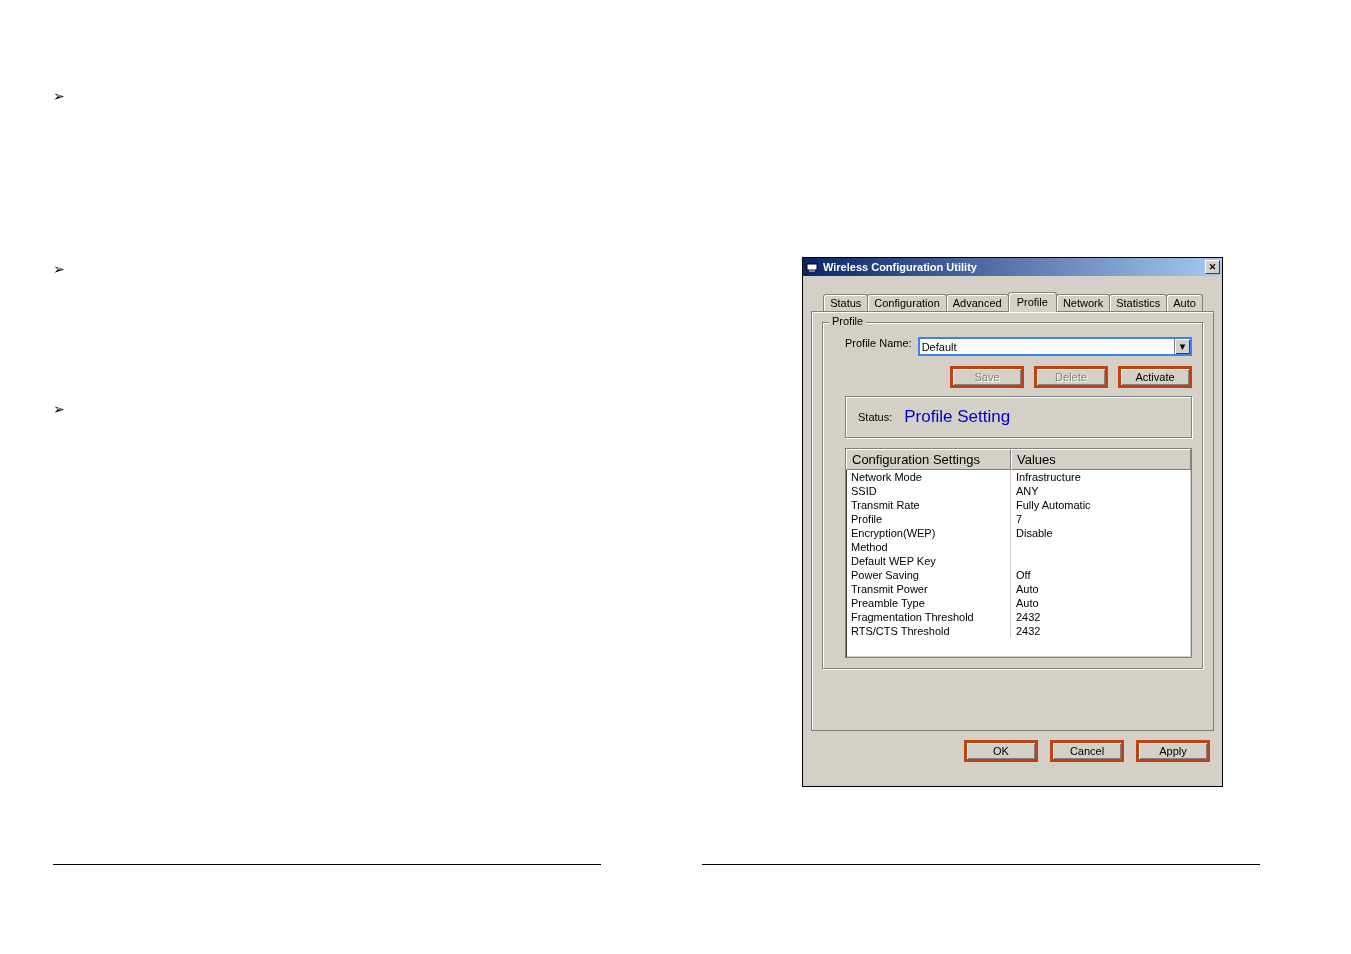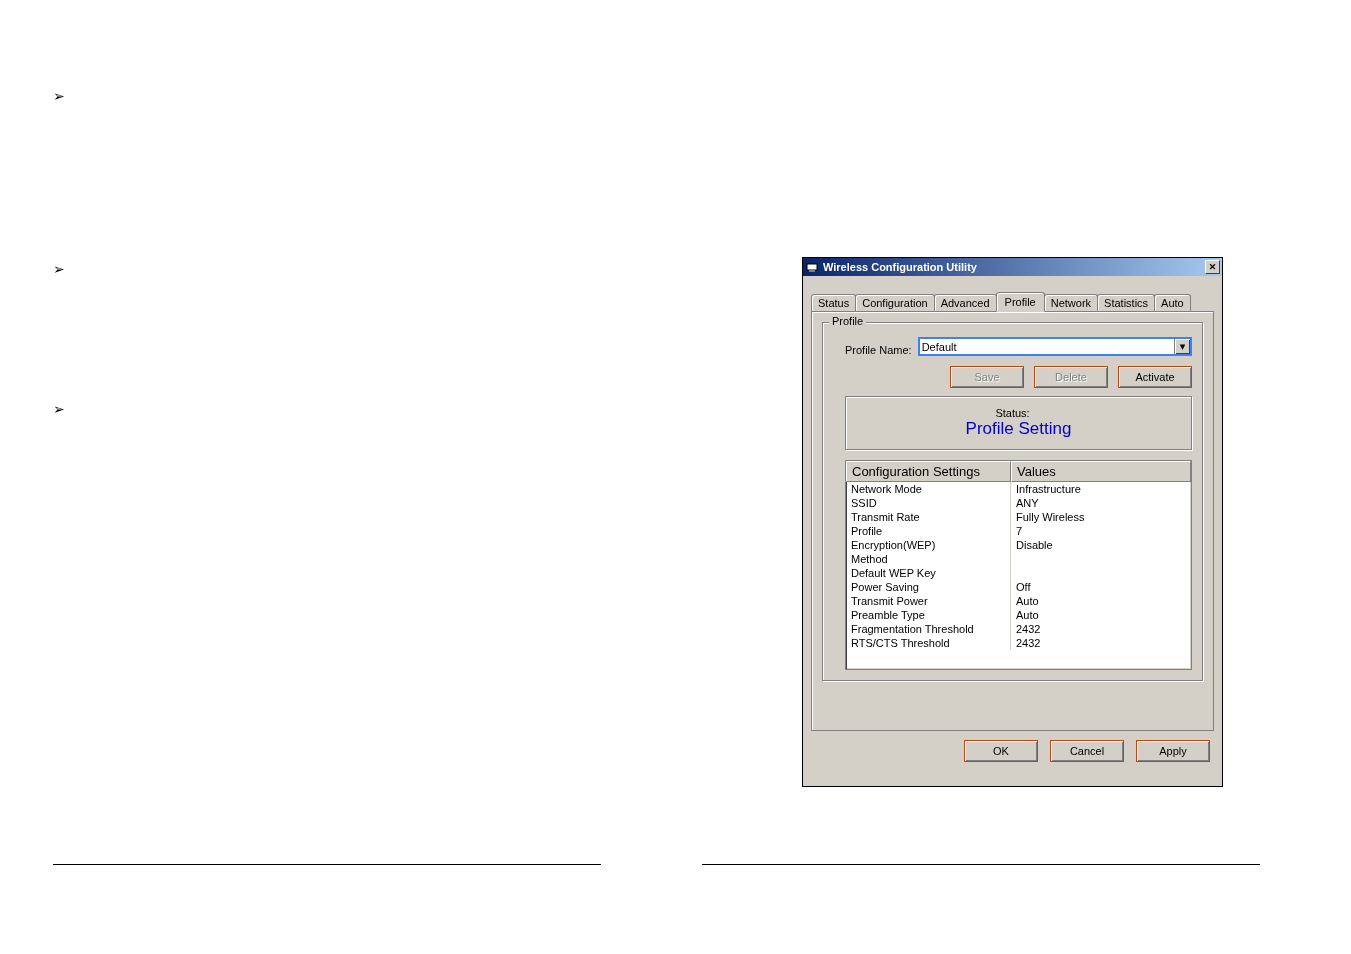--- a/index.html
+++ b/index.html
@@ -74,20 +74,21 @@
     }
     .dialog-body {
       flex: 1;
       padding: 10px 8px 8px 8px;
       position: relative;
     }
     .tabstrip {
       display: flex;
       align-items: flex-end;
       margin-top: 6px;
+      justify-content: center;
     }
     .tab {
       border: 1px solid #808080;
       border-bottom: none;
       border-top-left-radius: 3px;
       border-top-right-radius: 3px;
       background: #d4d0c8;
       padding: 2px 6px;
       font-size: 11px;
       margin-right: -1px;
@@ -118,21 +119,21 @@
       margin-bottom: 8px;
     }
     .groupbox .legend {
       position: absolute;
       top: -8px;
       left: 6px;
       background: #d4d0c8;
       padding: 0 3px;
       font-size: 11px;
     }
-    .row { display: flex; align-items: flex-end; }
+    .row { display: flex; align-items: flex-start; }
     .label { font-size: 11px; margin-right: 6px; }
     .combo {
       flex: 1;
       display: flex;
       height: 19px;
       border: 2px solid #3b82f6;
       box-shadow: inset 1px 1px 0 #404040, inset -1px -1px 0 #fff;
       background: #fff;
     }
     .combo input {
@@ -150,39 +151,38 @@
     }
     .btnrow {
       display: flex;
       justify-content: flex-end;
       gap: 10px;
       margin-top: 10px;
     }
     .btn {
       width: 74px; height: 22px;
       background: #d4d0c8;
-      border: 1px solid #c2410c;
+      border: 3px solid #c2410c;
       box-shadow: inset 1px 1px 0 #fff, inset -1px -1px 0 #808080;
       font-size: 11px;
       cursor: pointer;
       font-family: inherit;
     }
     .btn:disabled {
       color: #808080;
       text-shadow: 1px 1px 0 #fff;
       cursor: default;
     }
     .status-box {
       border: 1px solid #808080;
       box-shadow: 1px 1px 0 #fff, inset 1px 1px 0 #fff;
       padding: 10px 12px;
       margin: 8px 0 10px 12px;
       display: flex;
       align-items: center;
-      flex-direction: column;
     }
     .status-box .s-label { font-size: 11px; margin-right: 12px; }
     .status-box .s-val { font-size: 17px; color: #0000cc; }
     .listview {
       margin-left: 12px;
       background: #fff;
       border: 1px solid #808080;
       box-shadow: inset 1px 1px 0 #404040, inset -1px -1px 0 #d4d0c8;
       height: 210px;
       overflow: hidden;
@@ -279,21 +279,21 @@
               <div class="lv-row">
                 <div class="cell c1">Network Mode</div>
                 <div class="cell c2">Infrastructure</div>
               </div>
               <div class="lv-row">
                 <div class="cell c1">SSID</div>
                 <div class="cell c2">ANY</div>
               </div>
               <div class="lv-row">
                 <div class="cell c1">Transmit Rate</div>
-                <div class="cell c2">Fully Wireless</div>
+                <div class="cell c2">Fully Automatic</div>
               </div>
               <div class="lv-row">
                 <div class="cell c1">Profile</div>
                 <div class="cell c2">7</div>
               </div>
               <div class="lv-row">
                 <div class="cell c1">Encryption(WEP)</div>
                 <div class="cell c2">Disable</div>
               </div>
               <div class="lv-row">

